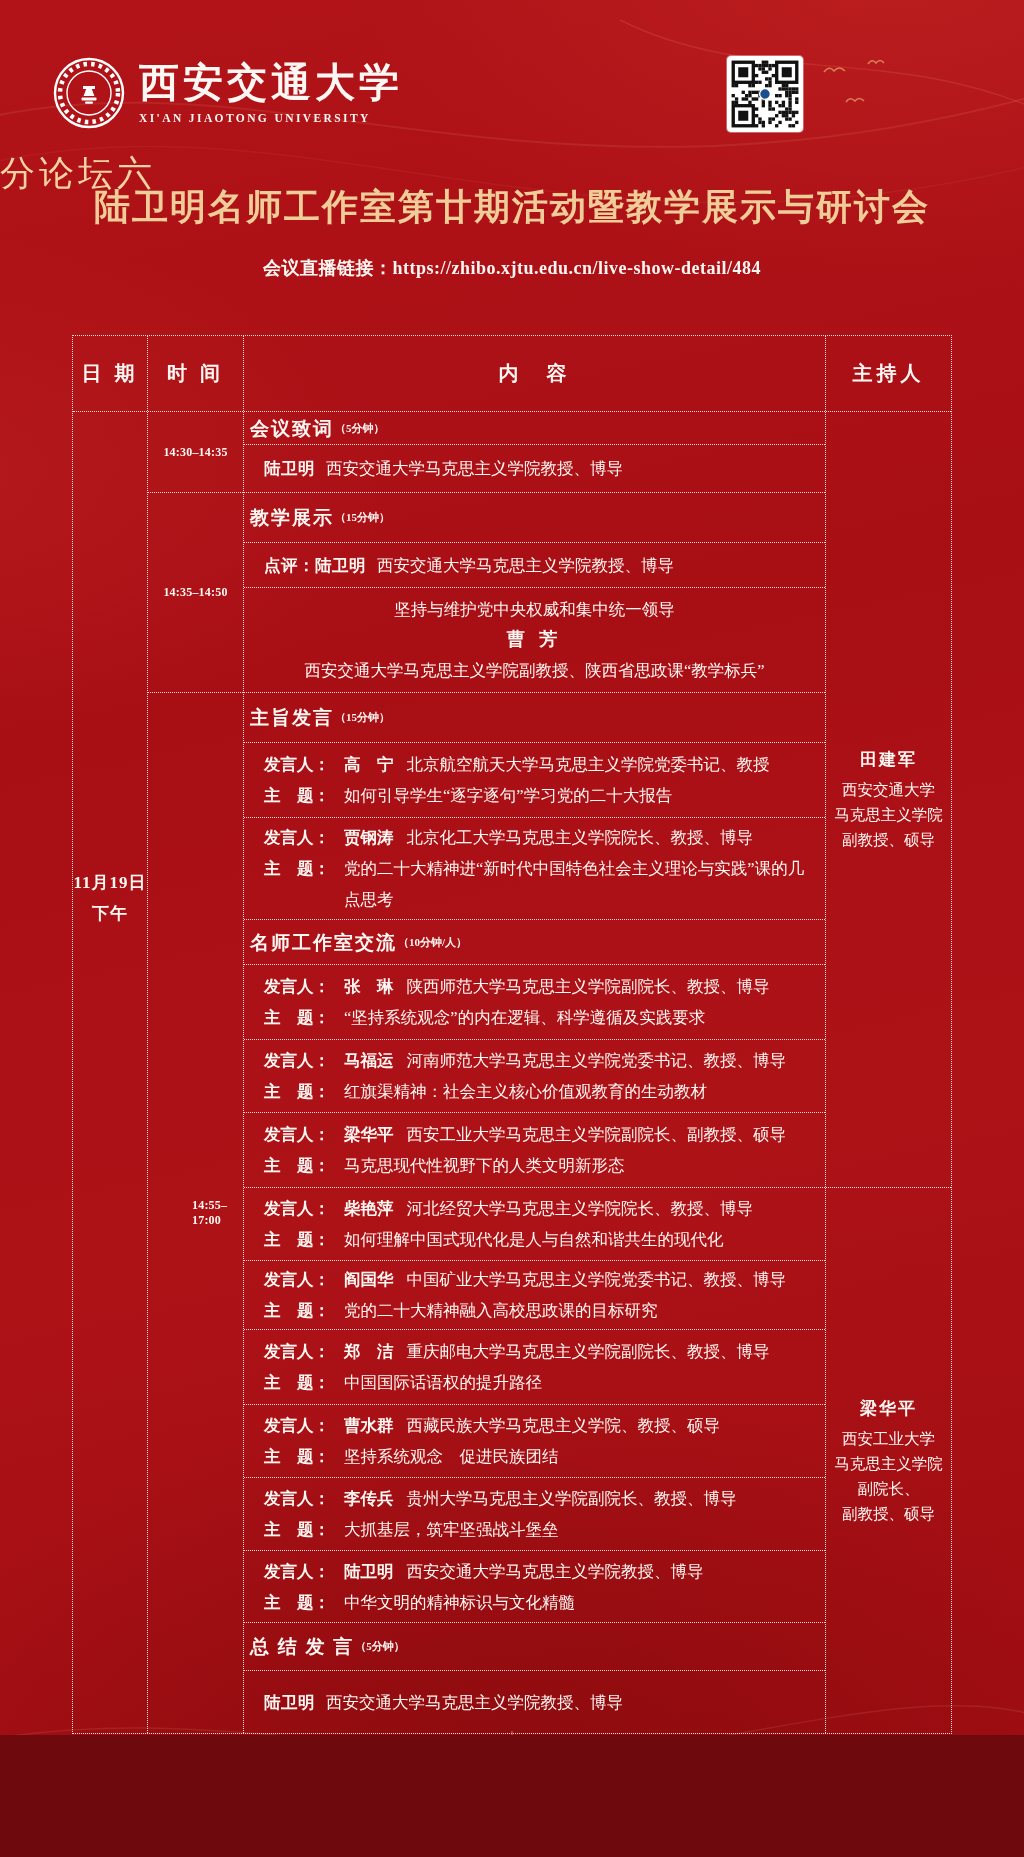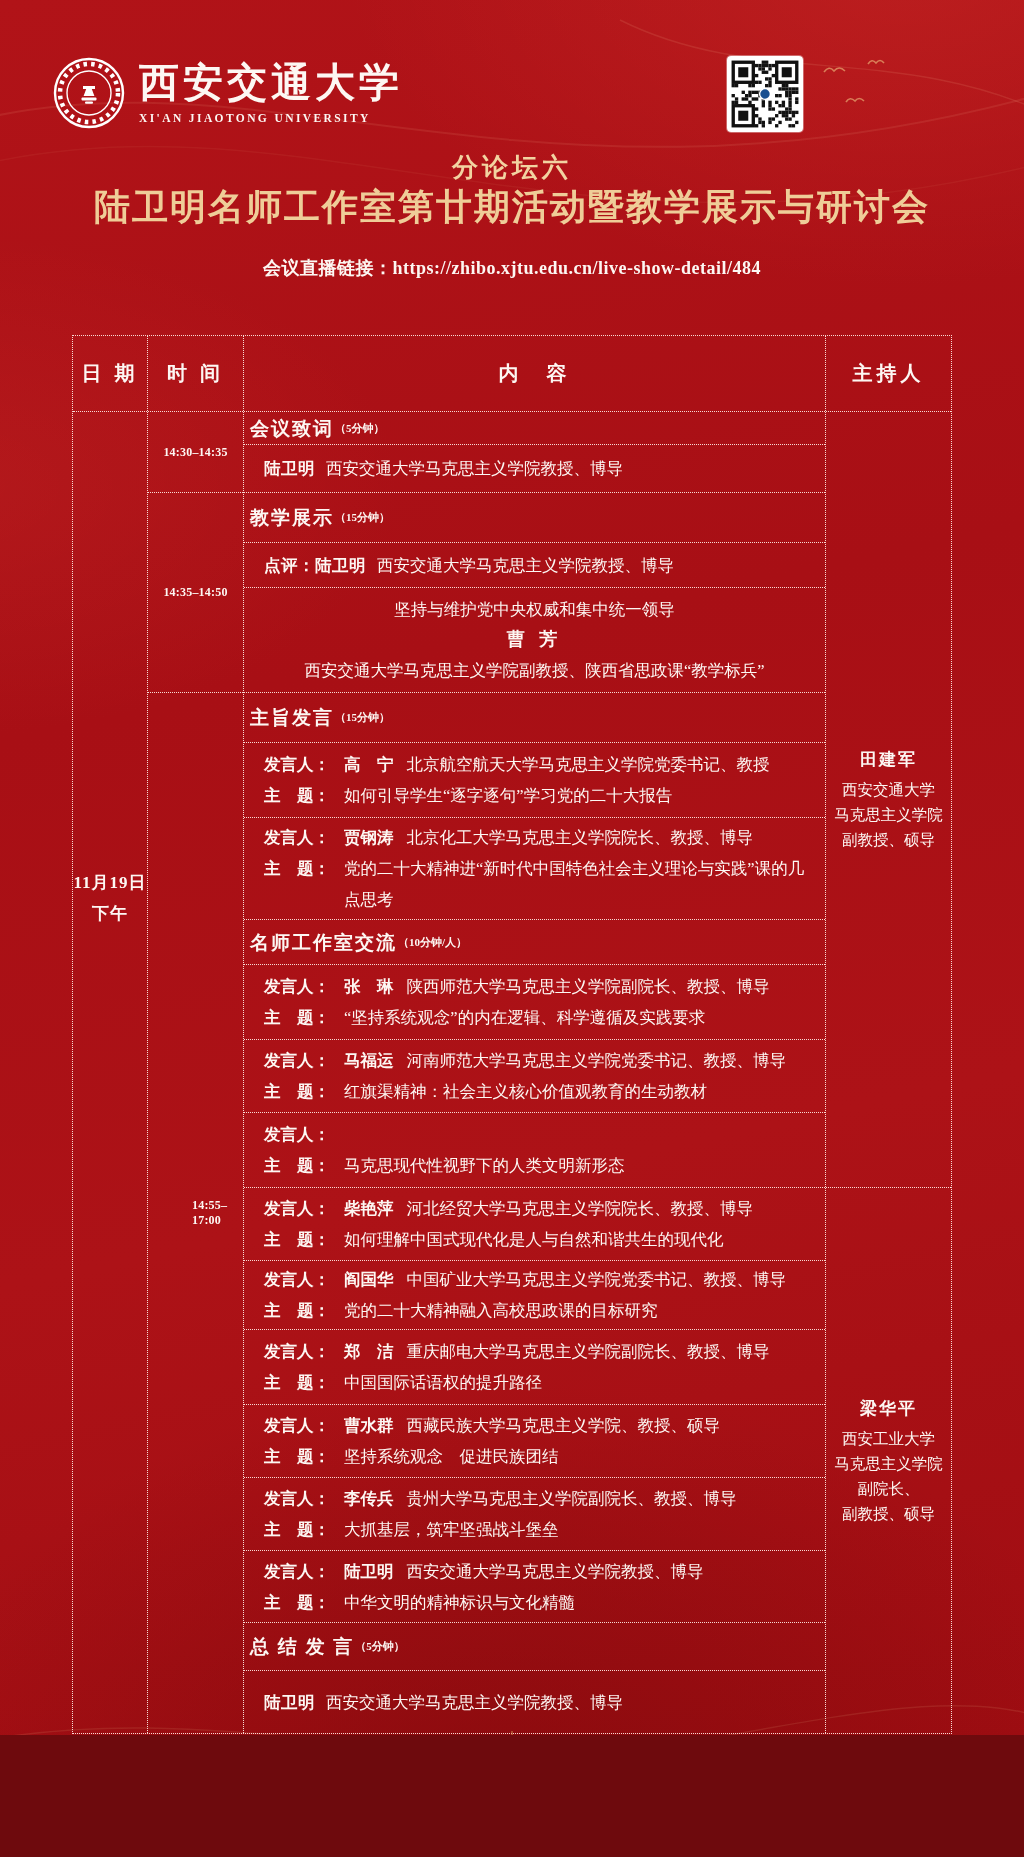--- a/index.html
+++ b/index.html
@@ -14,22 +14,22 @@
   }
   .deco{position:absolute;left:0;top:0;pointer-events:none;}
 
   
   .logo{position:absolute;left:52px;top:56px;display:flex;align-items:center;gap:13px;}
   .logo-cn{font-size:40px;font-weight:700;letter-spacing:4px;line-height:1;white-space:nowrap;}
   .logo-en{font-size:11.5px;font-weight:700;letter-spacing:2.4px;margin-top:9px;white-space:nowrap;}
   .qr{position:absolute;left:727px;top:56px;width:76px;height:76px;border-radius:4px;overflow:hidden;box-shadow:0 0 0 1px rgba(255,255,255,.35);}
 
   
-  .title1{position:absolute;top:150px;left:0;width:100%;text-align:center;
-    font-size:26px;font-weight:700;letter-spacing:4px;color:#f2d3a1;}
+  .title1{position:absolute;top:150px;left:0;width:100%;
+    font-size:35px;font-weight:400;letter-spacing:4px;color:#f2d3a1;}
   .title2{position:absolute;top:183px;left:0;width:100%;text-align:center;
     font-size:36px;font-weight:700;letter-spacing:2px;color:#efcd98;white-space:nowrap;}
   .live{position:absolute;top:256px;left:0;width:100%;text-align:center;
     font-size:18px;font-weight:700;letter-spacing:.5px;}
 
   
   :root{--ln:rgba(255,236,229,.92);}
   .xtable{position:absolute;left:72px;top:335px;width:880px;box-sizing:border-box;
     border:1px dotted var(--ln);}
   .thead{display:flex;height:75px;border-bottom:1px dotted var(--ln);justify-content:flex-end;}
@@ -316,20 +316,21 @@
               <span class="sv"><b class="nm">马福运</b><span class="aff">河南师范大学马克思主义学院党委书记、教授、博导</span></span>
             </div>
             <div class="sl">
               <span class="lbl">主　题：</span>
               <span class="sv">红旗渠精神：社会主义核心价值观教育的生动教材</span>
             </div>
           </div>
           <div class="crow t-speaker" style="height: 75px;">
             <div class="sl">
               <span class="lbl">发言人：</span>
+              <span class="sv"><b class="nm">梁华平</b><span class="aff">西安工业大学马克思主义学院副院长、副教授、硕导</span></span>
             </div>
             <div class="sl">
               <span class="lbl">主　题：</span>
               <span class="sv">马克思现代性视野下的人类文明新形态</span>
             </div>
           </div>
           <div class="crow t-speaker" style="height: 73px;">
             <div class="sl">
               <span class="lbl">发言人：</span>
               <span class="sv"><b class="nm">柴艳萍</b><span class="aff">河北经贸大学马克思主义学院院长、教授、博导</span></span>

